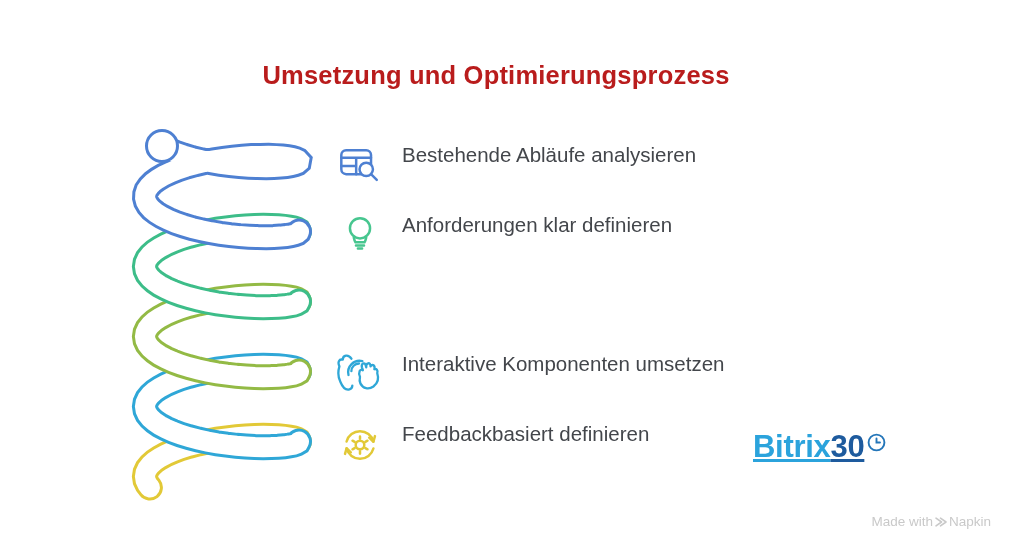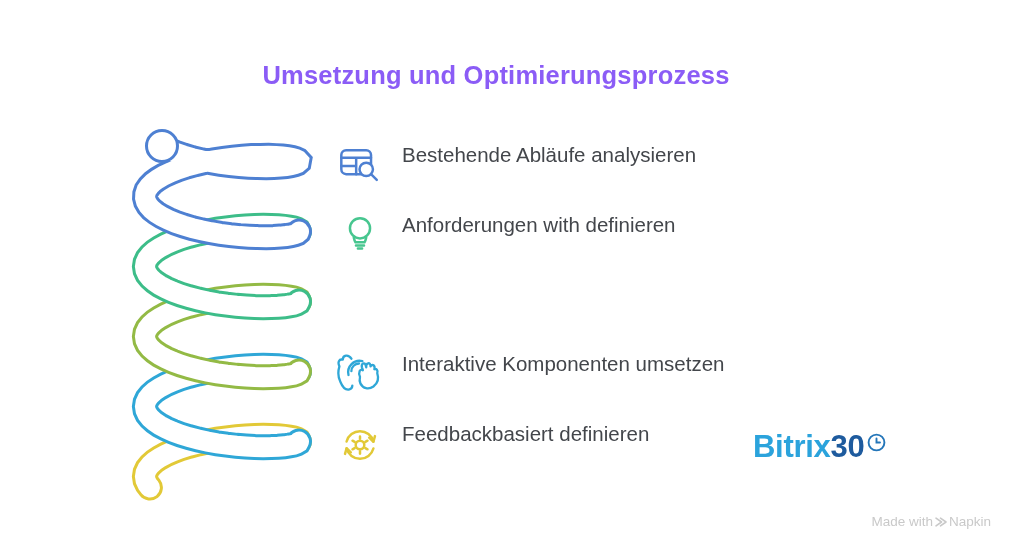--- a/index.html
+++ b/index.html
@@ -1,26 +1,26 @@
 <!DOCTYPE html>
 <html><head>
 <meta charset="utf-8">
 <style>
   html,body{margin:0;padding:0;background:#fff;}
   .canvas{position:relative;width:1024px;height:556px;background:#ffffff;overflow:hidden;
           font-family:"Liberation Sans",sans-serif;}
   .title{position:absolute;top:61px;left:0;width:992px;text-align:center;
-         font-size:25.5px;font-weight:700;color:#8b5cf6;letter-spacing:.2px;}
+         font-size:25.5px;font-weight:700;color:#b91c1c;letter-spacing:.2px;}
   #spiral-svg{position:absolute;left:0;top:0;pointer-events:none;}
   .row{position:absolute;left:337px;height:50px;display:flex;gap:19px;}
   .row .ic{width:46px;height:46px;flex:0 0 46px;}
   .row .ic svg{width:46px;height:46px;display:block;}
   .row .lbl{font-size:20.5px;color:#43464b;white-space:nowrap;}
   .logo{position:absolute;left:753px;top:430px;display:flex;align-items:flex-start;}
-  .logo .t{font-size:31px;font-weight:700;line-height:34px;letter-spacing:-.3px;}
+  .logo .t{font-size:31px;font-weight:700;line-height:34px;letter-spacing:-.3px;text-decoration:underline;}
   .logo .t1{color:#2ba3dc;}
   .logo .t2{color:#1e5b9e;}
   .logo .clock{width:19px;height:19px;margin:3px 0 0 3px;}
   .wm{position:absolute;top:514px;right:33px;display:flex;align-items:center;gap:1px;
       font-size:13.5px;color:#c9c9c9;}
   .wm svg{width:14px;height:14px;display:block;}
 </style>
 </head>
 <body>
 
@@ -59,21 +59,21 @@
   <div class="row" style="top:213px">
     <span class="ic">
       <svg viewBox="0 0 48 48">
           <g fill="none" stroke-width="2.6" stroke-linecap="round" stroke-linejoin="round" stroke="#47c68f">
         <circle cx="24" cy="16" r="10.5"></circle>
         <path d="M17.5,25.5 C18,28 18.6,29.4 19.3,30.6 L28.7,30.6 C29.4,29.4 30,28 30.5,25.5"></path>
         <path d="M19.8,33.8 H28.2 M21.8,37 H26.2"></path>
       </g>
         </svg>
     </span>
-    <span class="lbl">Anforderungen with definieren</span>
+    <span class="lbl">Anforderungen klar definieren</span>
   </div>
 
 
   <div class="row" style="top:352px">
     <span class="ic">
       <svg viewBox="0 0 48 48">
           <g fill="none" stroke-width="2.4" stroke-linecap="round" stroke-linejoin="round" stroke="#2fa7d7">
         <path d="M15,7 C12,2 6,3 6,8 C2,7 0.5,11 2.5,15 C1,20 1.5,27 3.5,31 C5.5,36 9,40 13,39 C15,38.5 16,37 16,35"></path>
         <path d="M15,20 A8,8 0 0 1 23,12"></path>
         <path d="M12,24 A12,12 0 0 1 26.5,9.5"></path>

